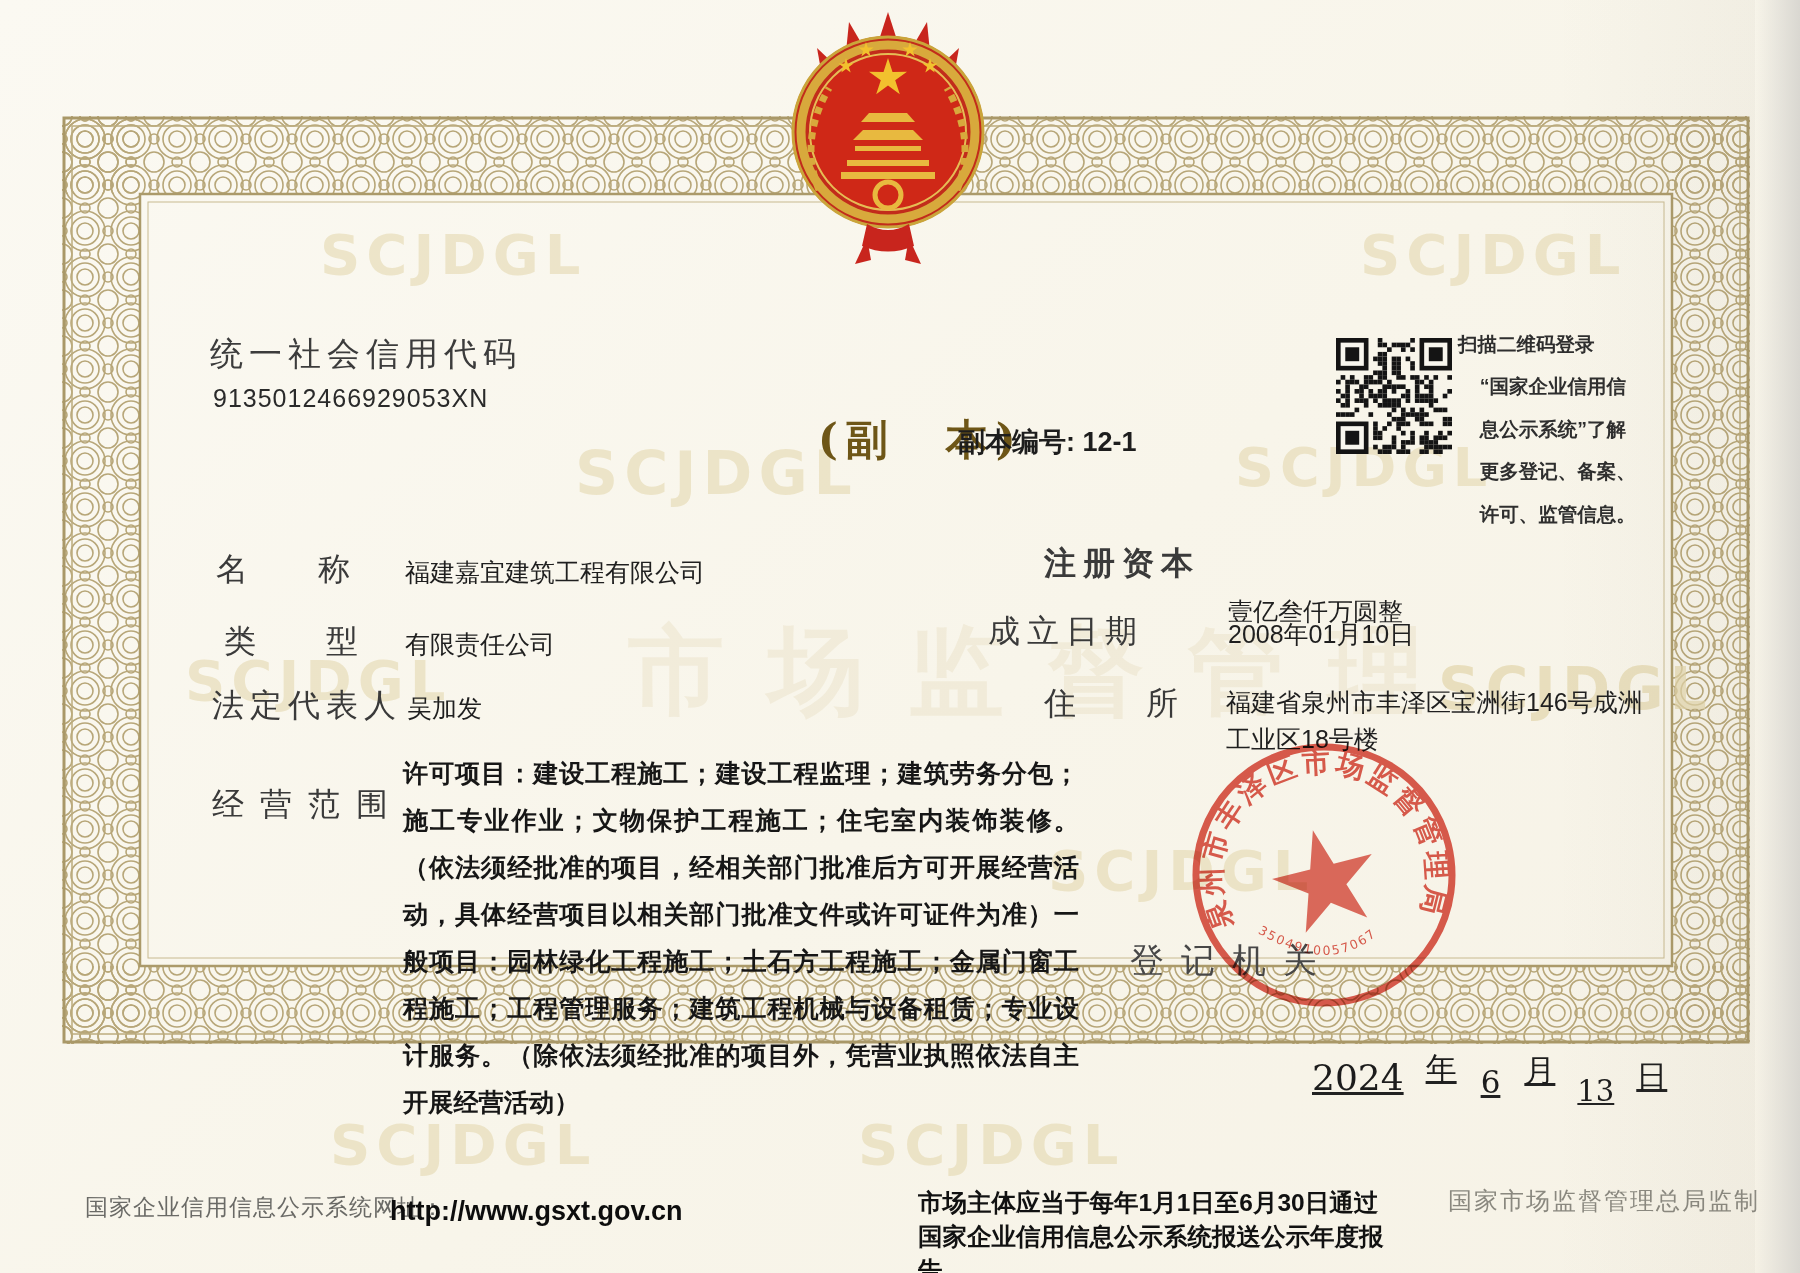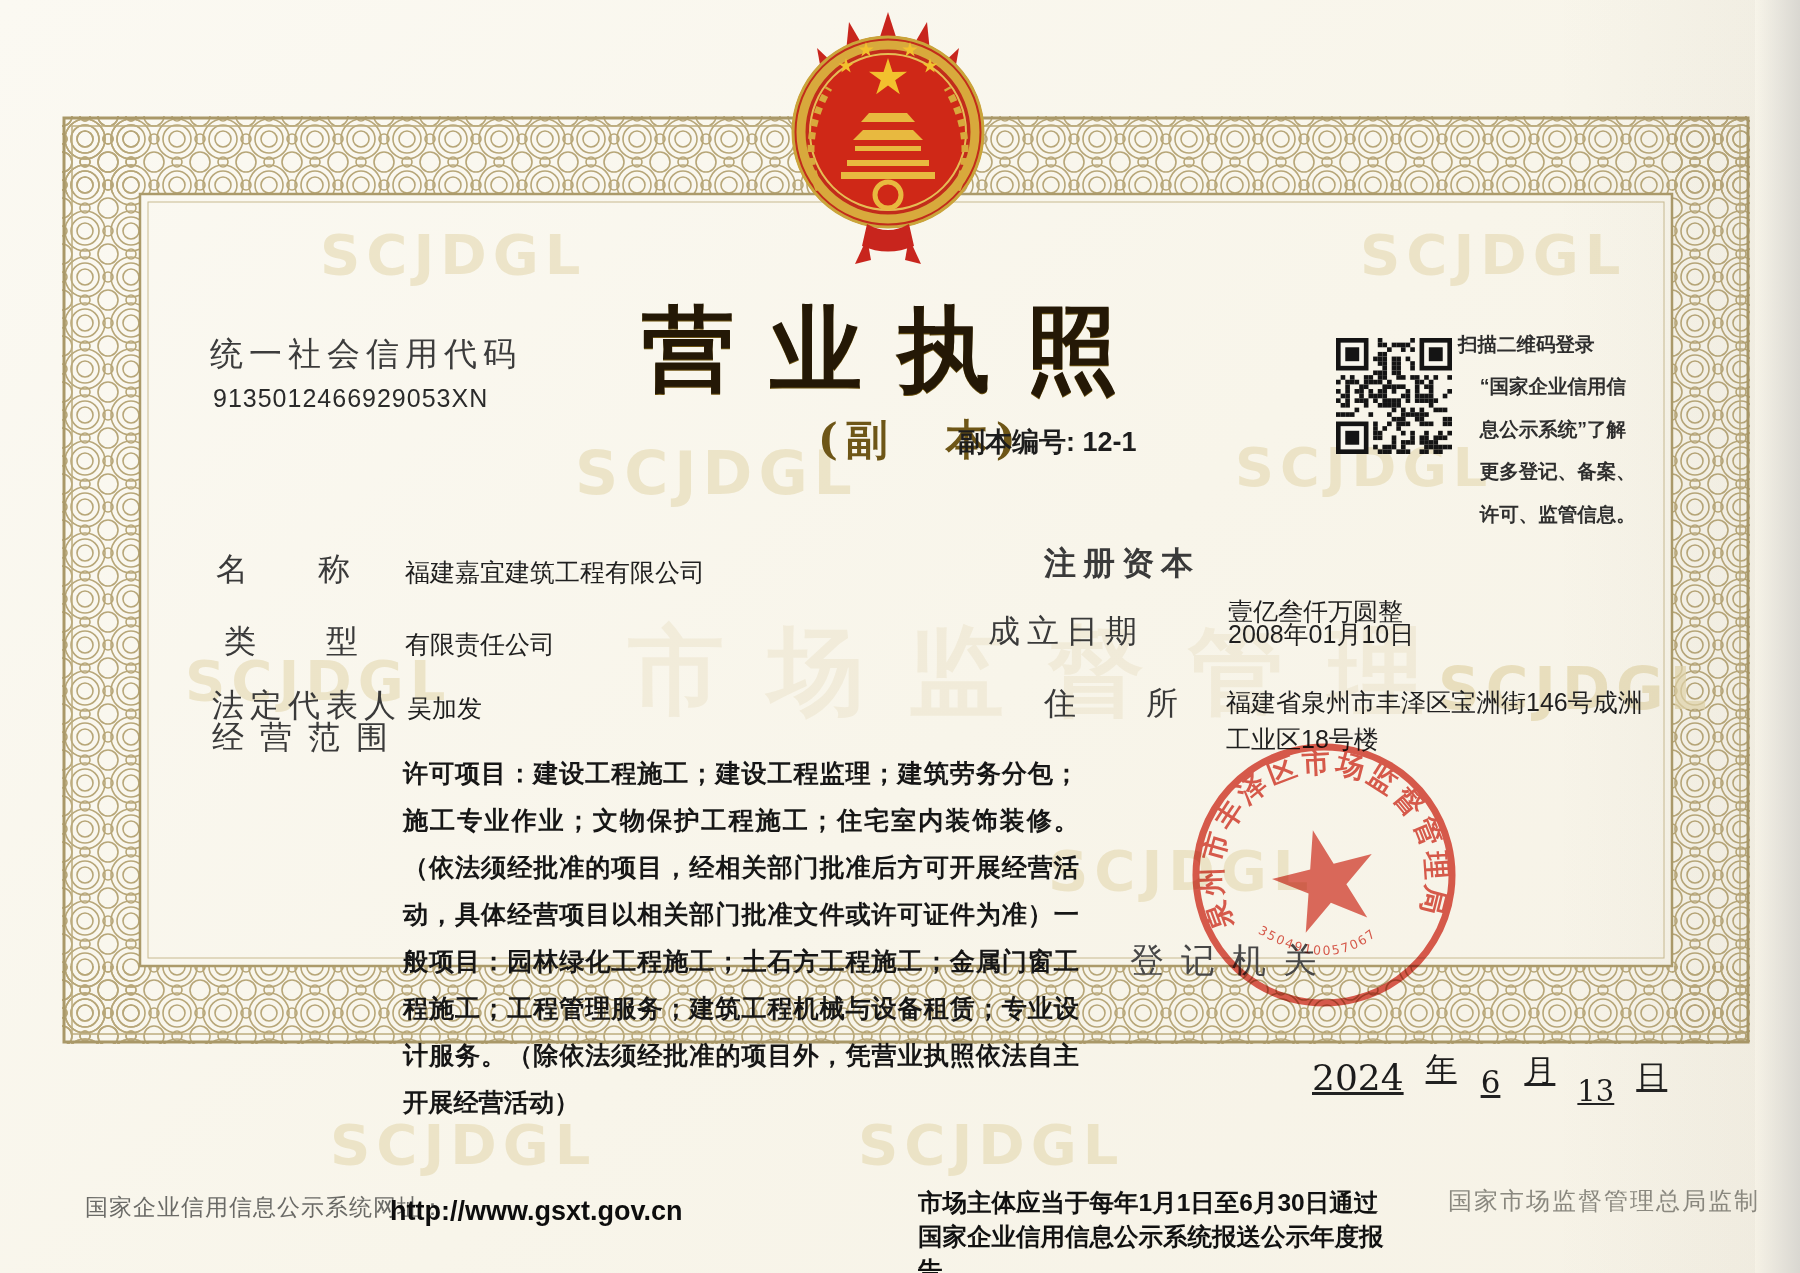--- a/index.html
+++ b/index.html
@@ -109,21 +109,20 @@
     </g>
     <circle cx="97" cy="185" r="13" fill="none" stroke="#e8b93f" stroke-width="5"></circle>
     <path d="M76,214 Q97,226 118,214 L123,236 Q97,247 71,236 Z" fill="#c8251d"></path>
     <polygon points="76,228 64,254 80,250" fill="#c8251d"></polygon>
     <polygon points="118,228 130,254 114,250" fill="#c8251d"></polygon>
   </svg>
 
   <div class="abs credit-label" style="left:210px;top:332px;">统一社会信用代码</div>
   <div class="abs credit-code" style="left:213px;top:384px;">9135012466929053XN</div>
 
-  <div class="abs title" style="left:642px;top:288px;">营业执照</div>
   <div class="abs copy-label" style="left:818px;top:412px;">(副　本)</div>
   <div class="abs copy-no" style="left:958px;top:424px;">副本编号: 12-1</div>
 
   <svg id="qr-svg" class="abs" style="left:1336px;top:338px;" width="116" height="116" viewBox="0 0 116 116">
       <g fill="#141414">
         <rect x="41.76" y="0.00" width="4.64" height="4.64"></rect>
         <rect x="74.24" y="0.00" width="4.64" height="4.64"></rect>
         <rect x="41.76" y="4.64" width="4.64" height="4.64"></rect>
         <rect x="46.40" y="4.64" width="4.64" height="4.64"></rect>
         <rect x="55.68" y="4.64" width="4.64" height="4.64"></rect>
@@ -347,21 +346,21 @@
 
   <div class="abs lbl" style="left:216px;top:548px;">名　　称</div>
   <div class="abs val" style="left:405px;top:556px;">福建嘉宜建筑工程有限公司</div>
 
   <div class="abs lbl" style="left:224px;top:620px;text-align:center;">类　　型</div>
   <div class="abs val" style="left:405px;top:628px;font-family:Liberation Serif, serif;">有限责任公司</div>
 
   <div class="abs lbl" style="left:212px;top:684px;letter-spacing:6px;">法定代表人</div>
   <div class="abs val" style="left:407px;top:692px;">吴加发</div>
 
-  <div class="abs lbl" style="left:212px;top:716px;letter-spacing:16px;">经营范围</div>
+  <div class="abs lbl" style="left:212px;top:783px;letter-spacing:16px;">经营范围</div>
   <div class="abs scope" style="left:403px;top:750px;width:676px;">许可项目：建设工程施工；建设工程监理；建筑劳务分包；施工专业作业；文物保护工程施工；住宅室内装饰装修。（依法须经批准的项目，经相关部门批准后方可开展经营活动，具体经营项目以相关部门批准文件或许可证件为准）一般项目：园林绿化工程施工；土石方工程施工；金属门窗工程施工；工程管理服务；建筑工程机械与设备租赁；专业设计服务。（除依法须经批准的项目外，凭营业执照依法自主开展经营活动）</div>
 
   <div class="abs lbl" style="left:1044px;top:542px;letter-spacing:7px;font-weight:bold;">注册资本</div>
   <div class="abs val" style="left:1228px;top:550px;margin-top:45px;">壹亿叁仟万圆整</div>
 
   <div class="abs lbl" style="left:988px;top:610px;letter-spacing:7px;">成立日期</div>
   <div class="abs val" style="left:1228px;top:618px;">2008年01月10日</div>
 
   <div class="abs lbl" style="left:1044px;top:682px;">住　　所</div>
   <div class="abs val-wrap" style="left:1226px;top:684px;width:424px;">福建省泉州市丰泽区宝洲街146号成洲工业区18号楼</div>

